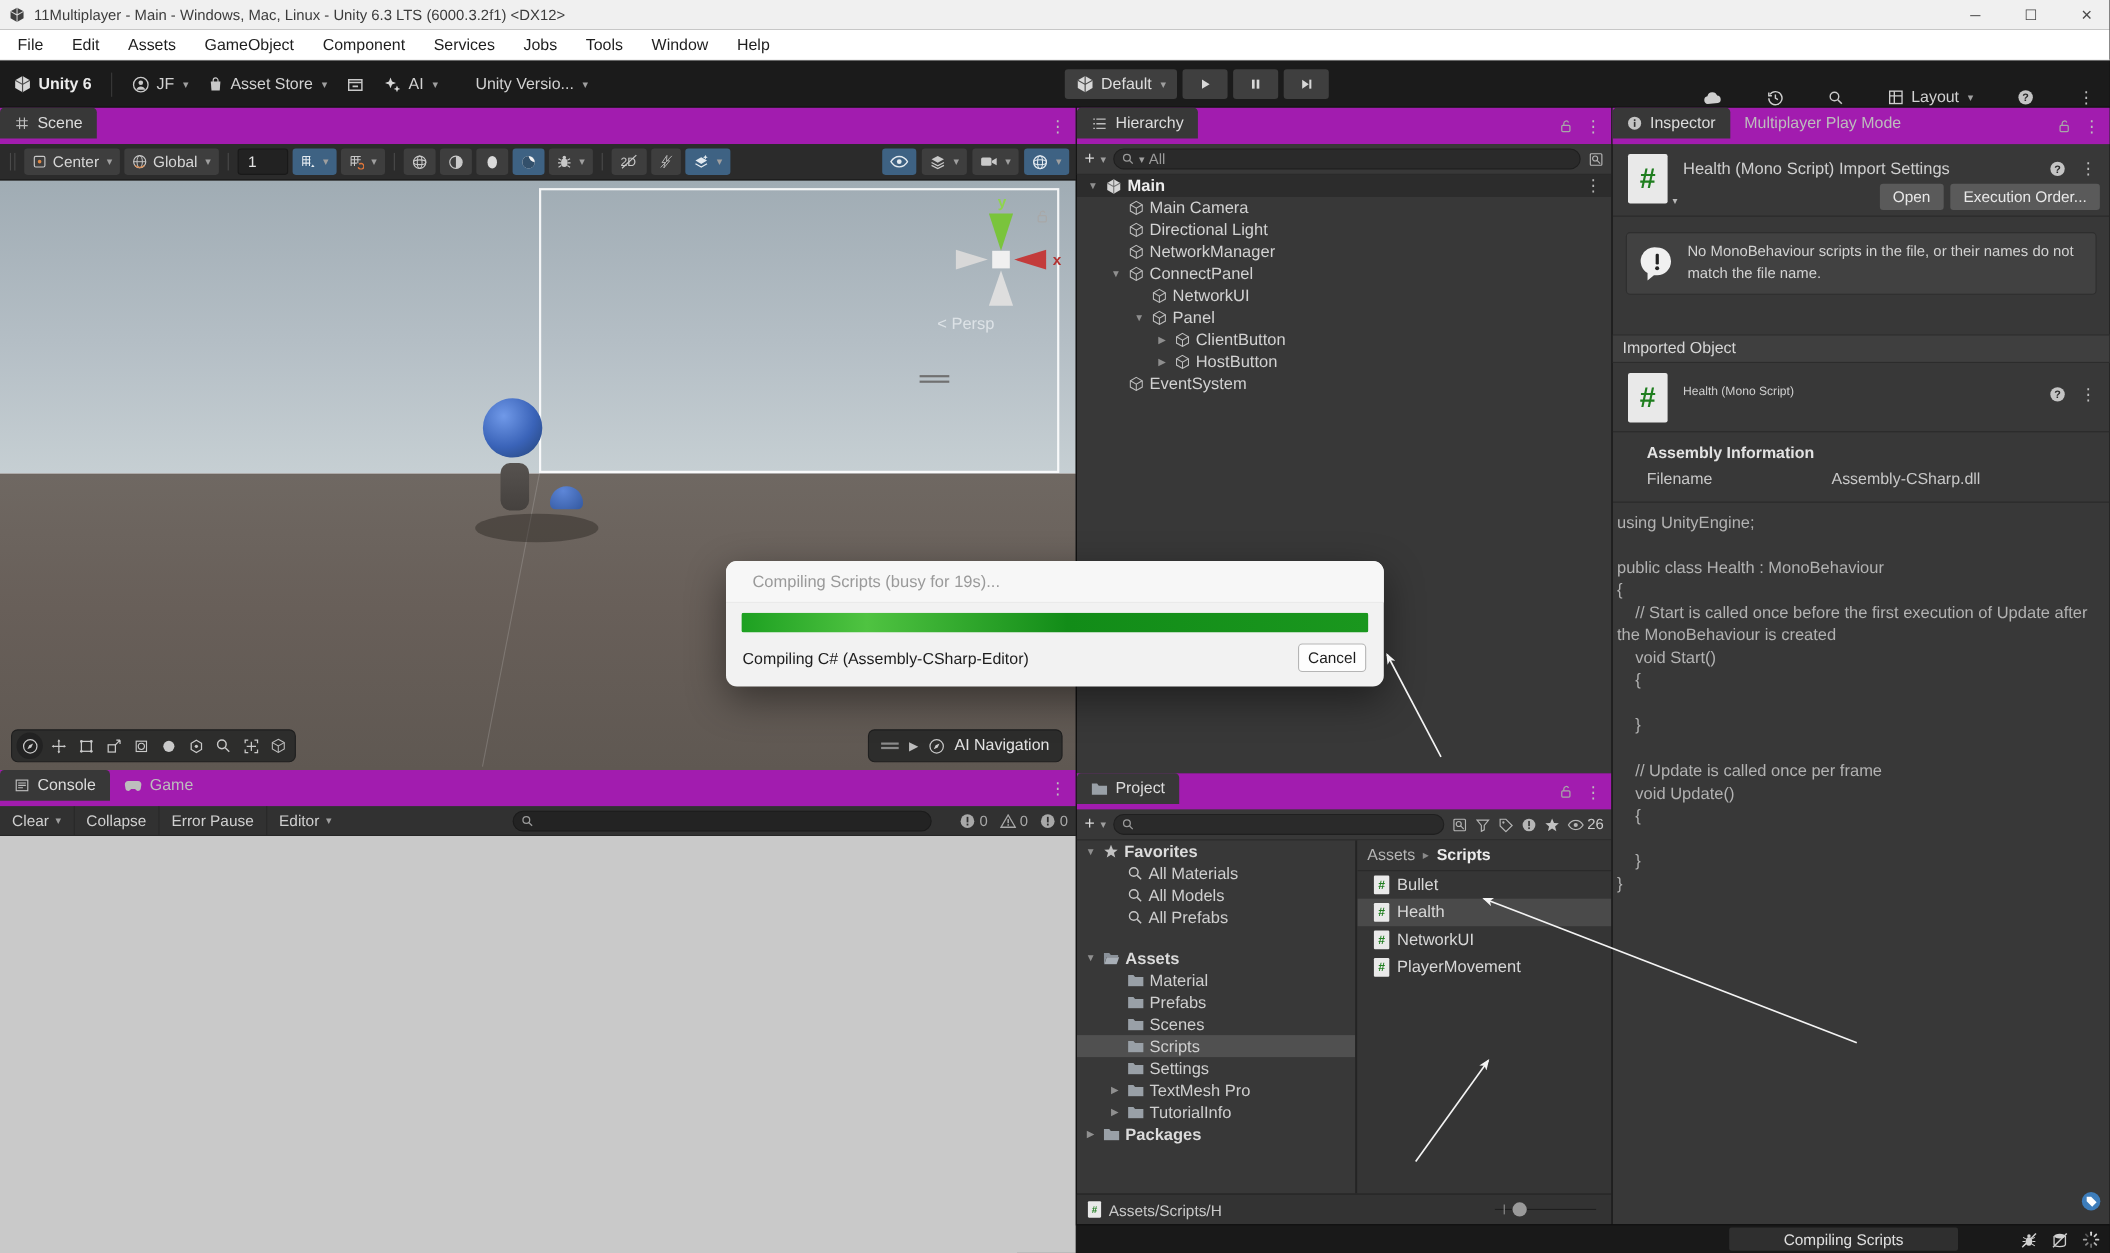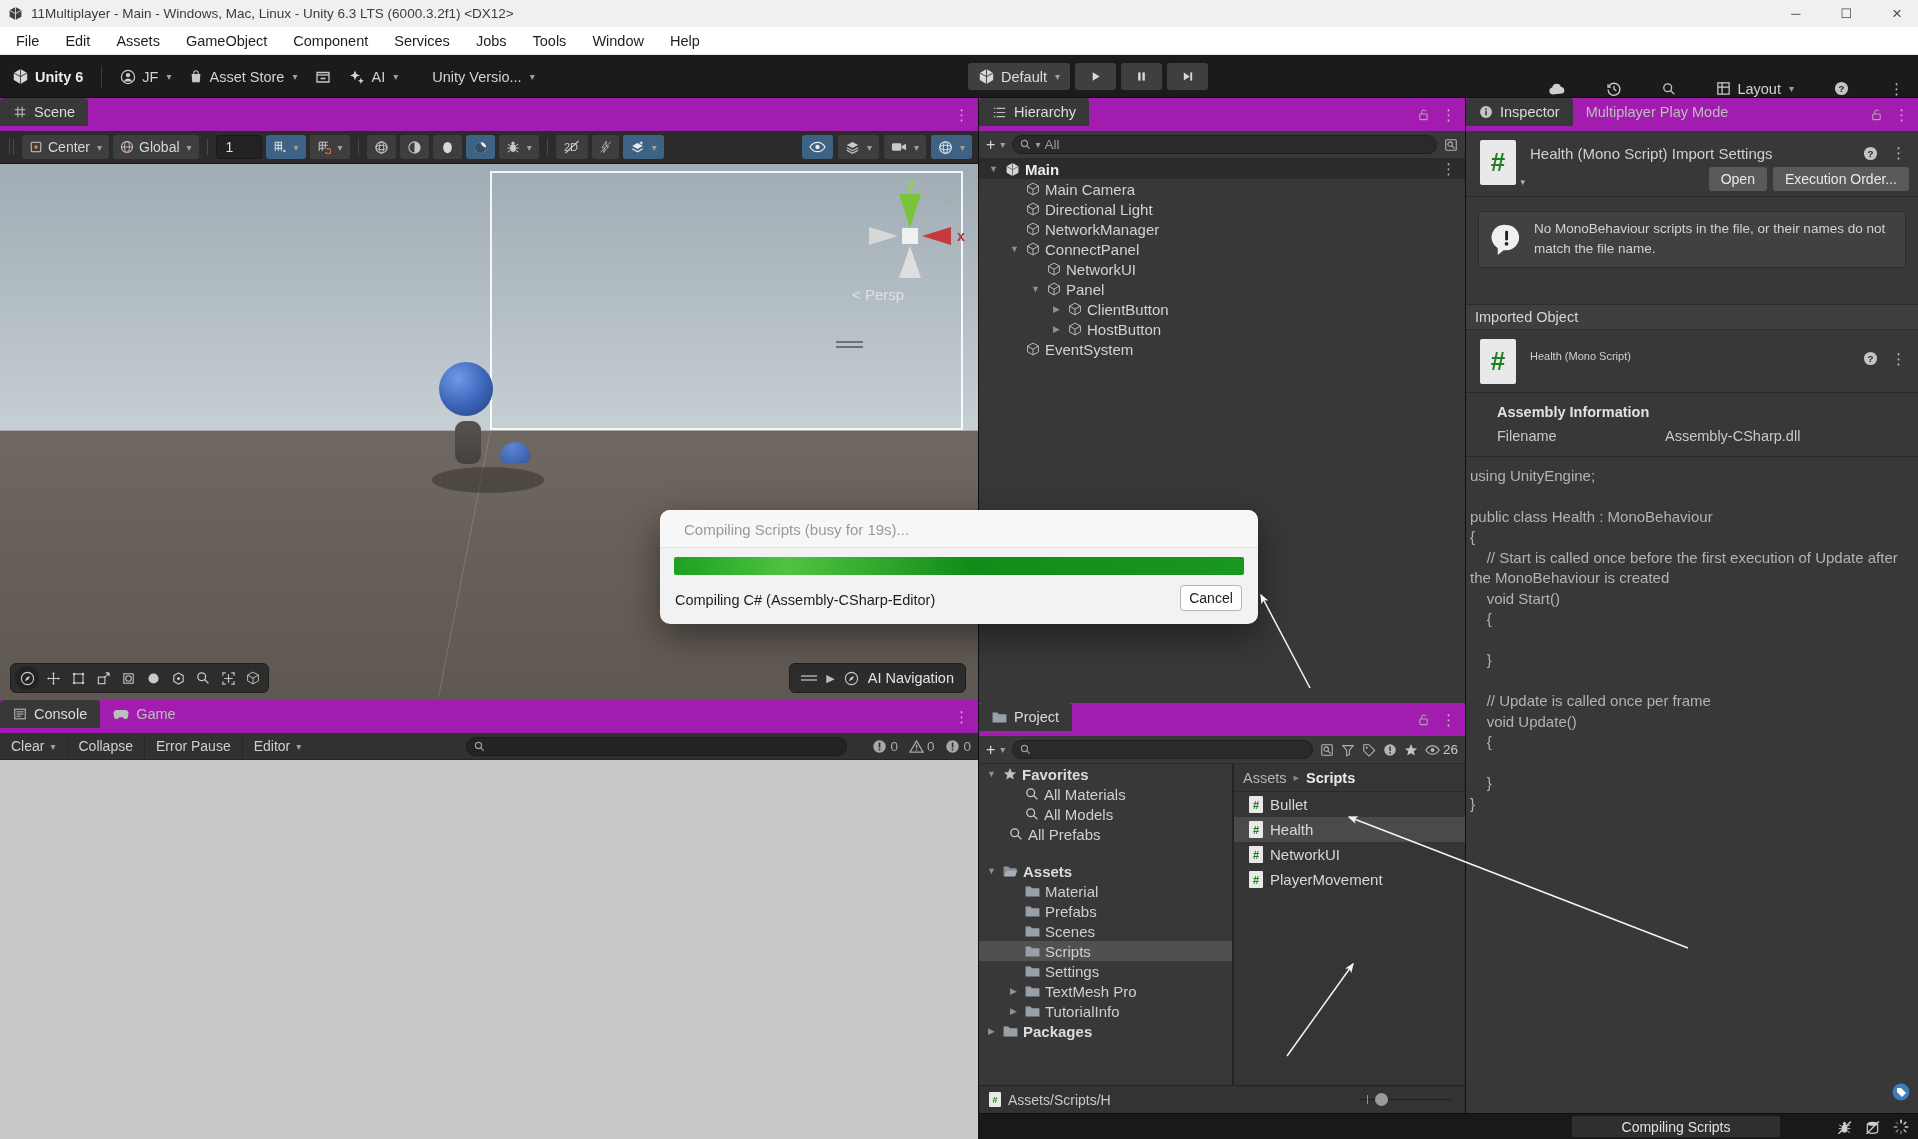--- a/index.html
+++ b/index.html
@@ -907,21 +907,21 @@
         <div class="p-row" style="padding-left: 28px;">
           <span class="arrow"></span>
           <span class="ricon" style="display:flex">
             <svg viewBox="0 0 14 14" width="14" height="14">
               <circle cx="5.7" cy="5.7" r="3.9" fill="none" stroke="#c9c9c9" stroke-width="1.3"></circle>
               <path d="m8.8 8.8 3.6 3.6" stroke="#c9c9c9" stroke-width="1.3"></path>
             </svg>
           </span>
           <span class="rlabel">All Models</span>
         </div>
-        <div class="p-row" style="padding-left: 12px;">
+        <div class="p-row" style="padding-left: 28px;">
           <span class="arrow"></span>
           <span class="ricon" style="display:flex">
             <svg viewBox="0 0 14 14" width="14" height="14">
               <circle cx="5.7" cy="5.7" r="3.9" fill="none" stroke="#c9c9c9" stroke-width="1.3"></circle>
               <path d="m8.8 8.8 3.6 3.6" stroke="#c9c9c9" stroke-width="1.3"></path>
             </svg>
           </span>
           <span class="rlabel">All Prefabs</span>
         </div>
         <div class="p-spacer"></div>

